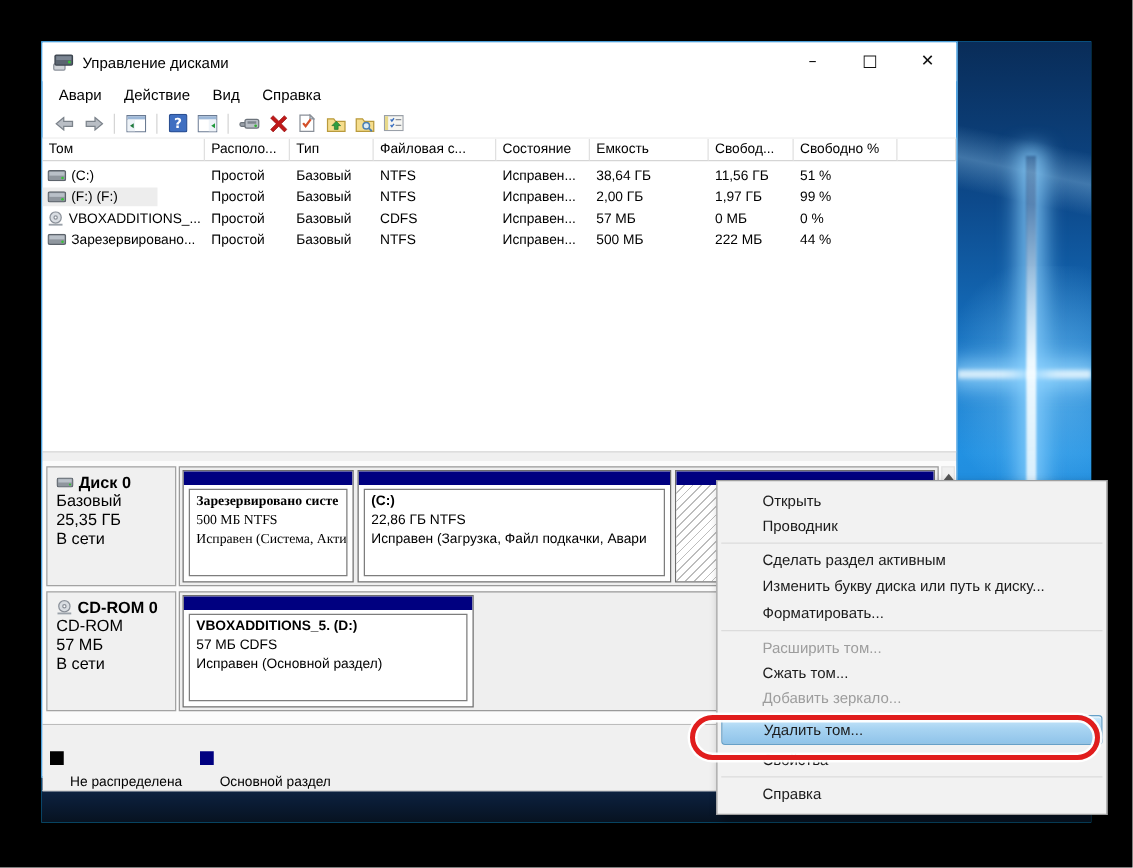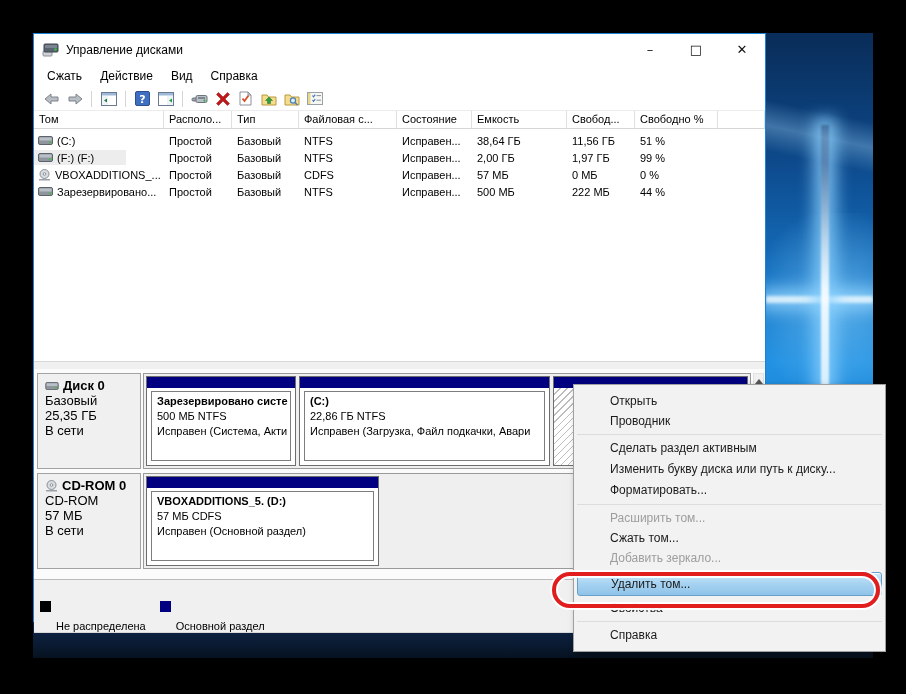--- a/index.html
+++ b/index.html
@@ -58,21 +58,21 @@
   .disk-info{width:104px;background:#f0f0f0;border:1px solid #a3a3a3;padding:4px 7px;font-size:13px;line-height:15px;}
   .disk-info .dname{font-weight:bold;display:flex;align-items:center;gap:4px;}
   .disk-strip{flex:1;margin-left:2px;border:1px solid #9a9a9a;background:#efefef;padding:2px;display:flex;gap:3px;}
   .pblock{border:1px solid #6e6e6e;background:#fff;display:flex;flex-direction:column;overflow:hidden;}
   .pband{height:11px;background:#000080;flex:0 0 11px;}
   .pbody{flex:1;position:relative;}
   .pbox{position:absolute;left:4px;right:4px;top:3px;bottom:4px;border:1px solid #7d7d7d;
     padding:2px 5px;font-size:11px;line-height:15px;overflow:hidden;white-space:nowrap;background:#fff;}
   .pbox .pt{font-weight:bold;}
   .hatch .pbody{background:repeating-linear-gradient(135deg,#ffffff 0 4px,#bdbdbd 4px 5px);}
-  .p1{width:150px;} .p2{width:251px;} .p3{flex:1;} .pcd{width:233px;}
+  .p1{width:137px;font-family:Liberation Serif, serif;} .p2{width:251px;} .p3{flex:1;} .pcd{width:233px;}
 
   .vscroll{position:absolute;right:1px;top:4px;width:11px;height:202px;background:#f0f0f0;border:1px solid #e3e3e3;}
   .sbtn{height:15px;display:flex;align-items:center;justify-content:center;}
   .tri-up{width:0;height:0;border-left:4px solid transparent;border-right:4px solid transparent;border-bottom:5px solid #555;}
   .tri-dn{position:absolute;bottom:4px;left:1px;width:0;height:0;border-left:4px solid transparent;border-right:4px solid transparent;border-top:5px solid #555;}
 
   .legend{flex:0 0 20px;background:#f0f0f0;border-top:1px solid #bcbcbc;display:flex;align-items:center;
     padding-left:4px;font-size:11px;}
   .sw{width:11px;height:11px;display:inline-block;margin:0 5px 0 2px;}
   .legend .lbl{margin-right:12px;margin-top:40px;}
@@ -117,21 +117,21 @@
       </span>
       <span class="title-text">Управление дисками</span>
       <span class="win-controls">
         <span class="win-btn">–</span>
         <span class="win-btn">□</span>
         <span class="win-btn">✕</span>
       </span>
     </div>
 
     <div class="menubar">
-      <span>Сжать</span>
+      <span>Авари</span>
       <span>Действие</span>
       <span>Вид</span>
       <span>Справка</span>
     </div>
 
     <div class="toolbar">
       <span class="tb-ico">
         <svg width="16" height="12" viewBox="0 0 16 12">
             <path d="M7 1 L1 6 L7 11 L7 8 L14 8 L14 4 L7 4 Z" fill="#b9bec5" stroke="#7c838b"></path>
           </svg>

